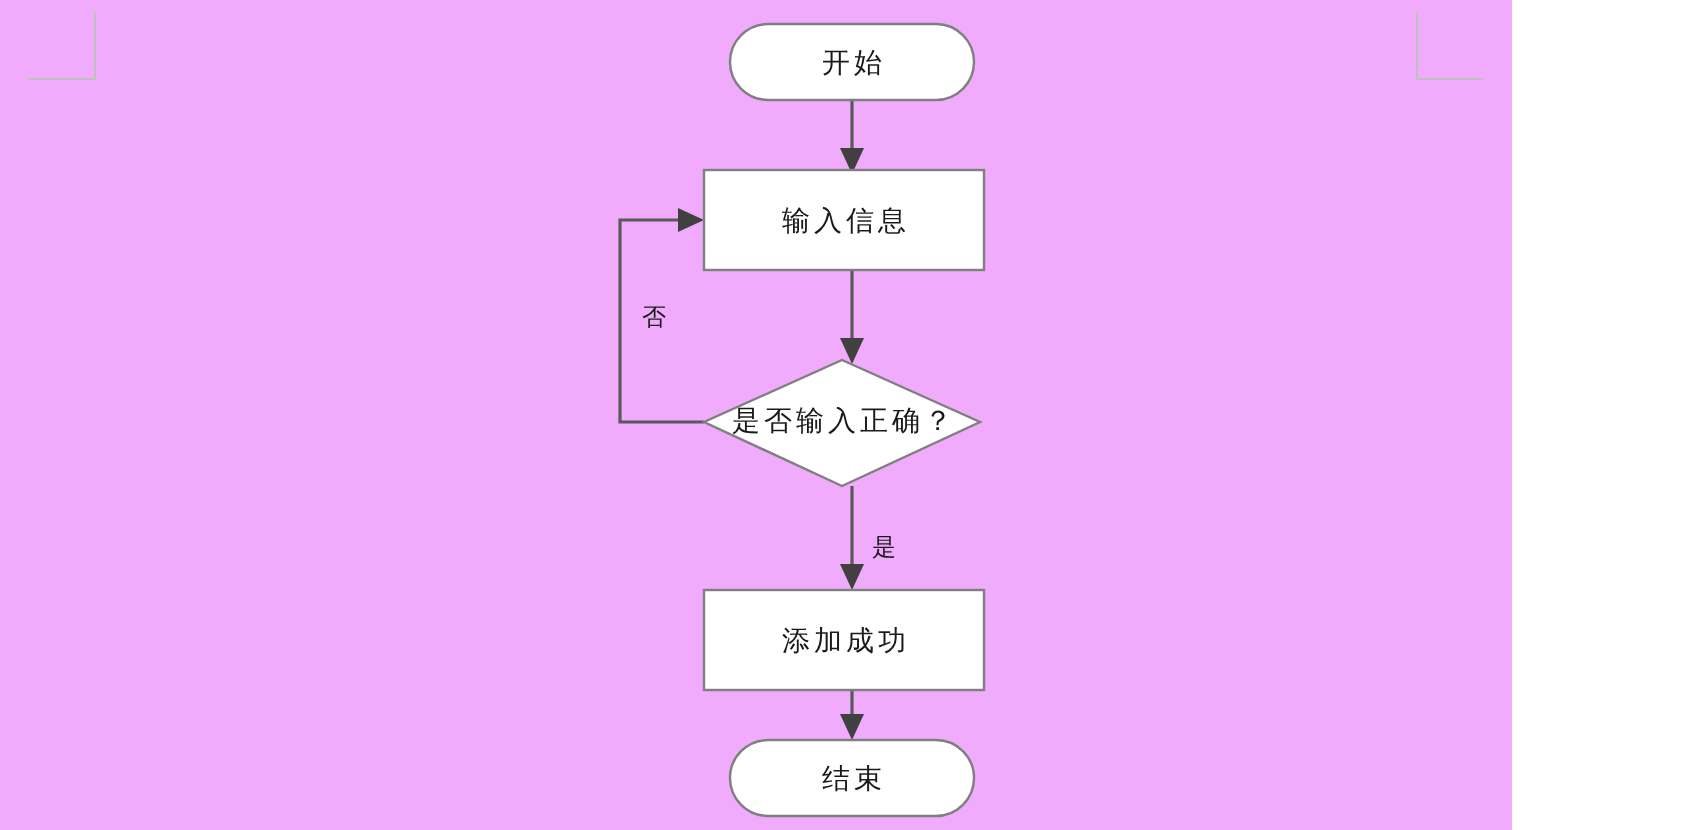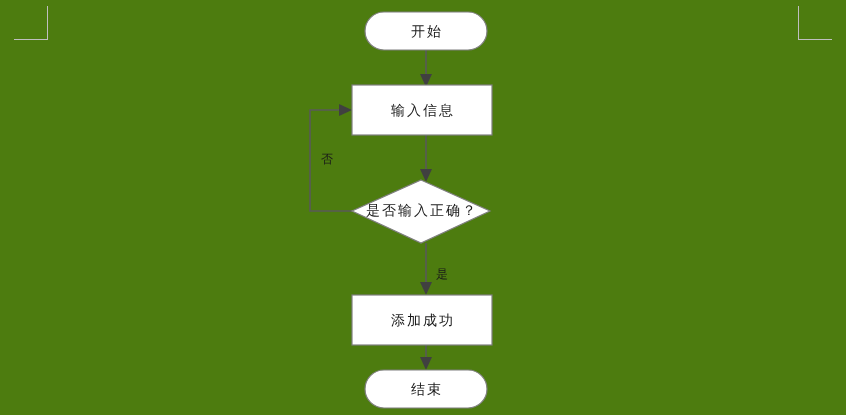--- a/index.html
+++ b/index.html
@@ -2,23 +2,23 @@
 <html><head>
 <meta charset="utf-8">
 <style>
   html, body {
     margin: 0;
     padding: 0;
     background: #ffffff;
   }
   #page {
     position: relative;
-    width: 846px;
+    width: 756px;
     height: 415px;
-    background: #4d7c0f;
+    background: #f0abfc;
     overflow: hidden;
     font-family: "DejaVu Sans", "Liberation Sans", sans-serif;
   }
 
   
   .corner-mark {
     position: absolute;
     width: 34px;
     height: 34px;
   }

